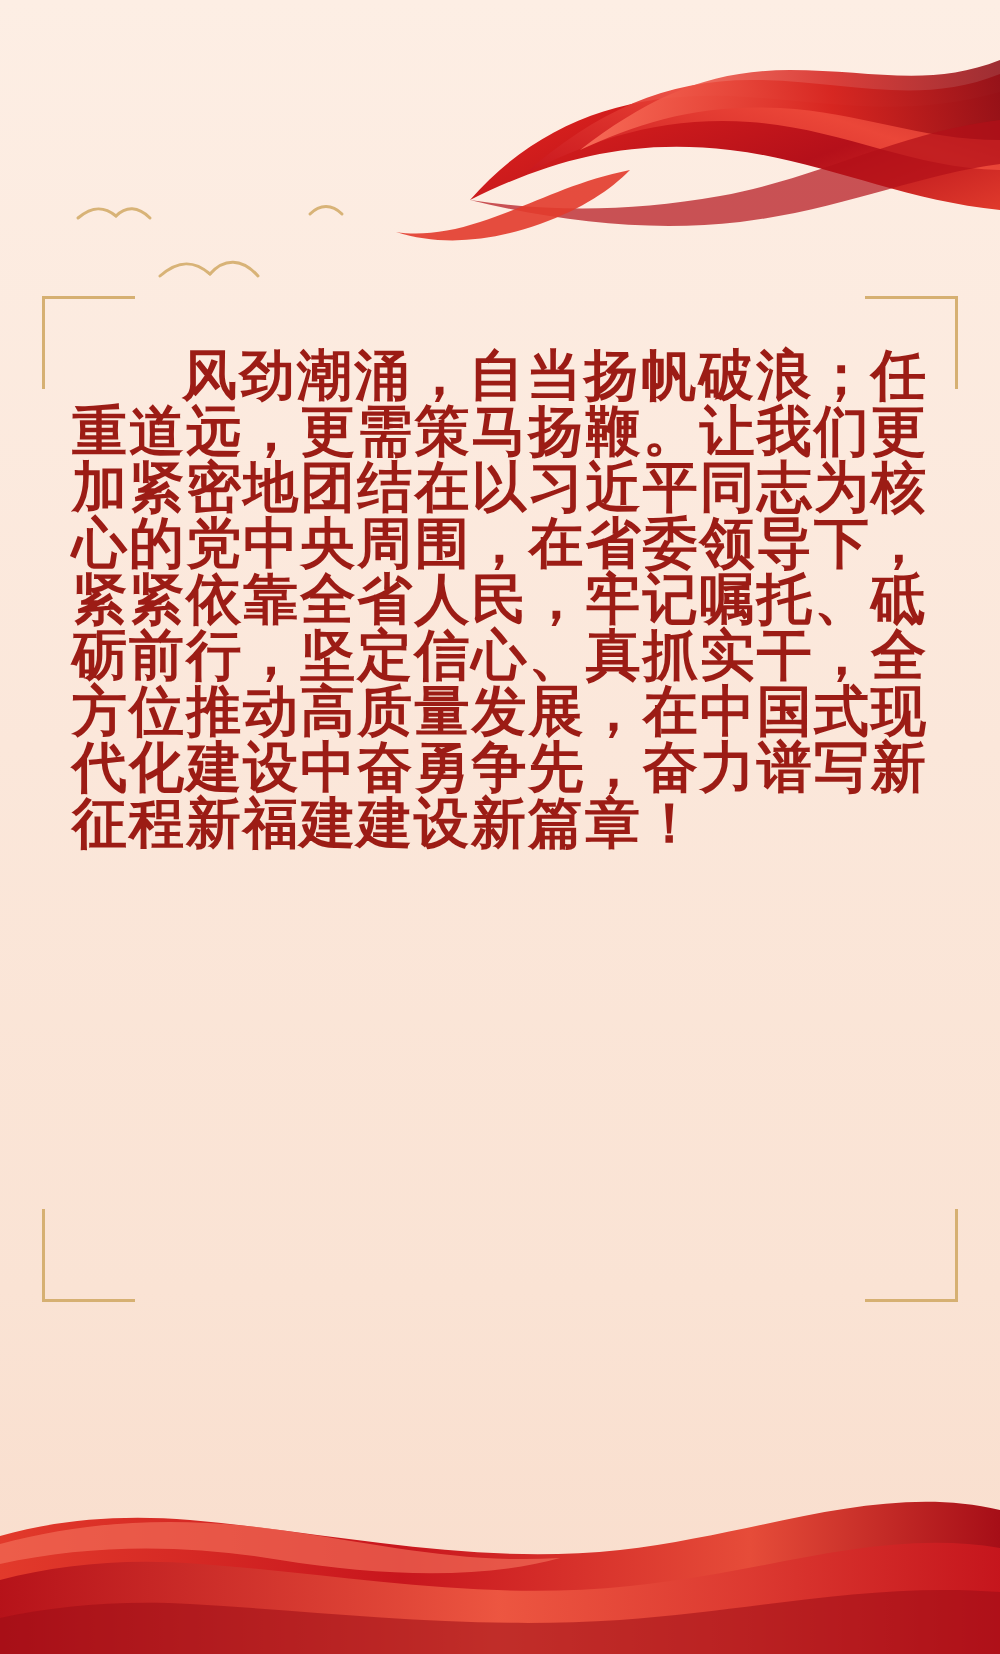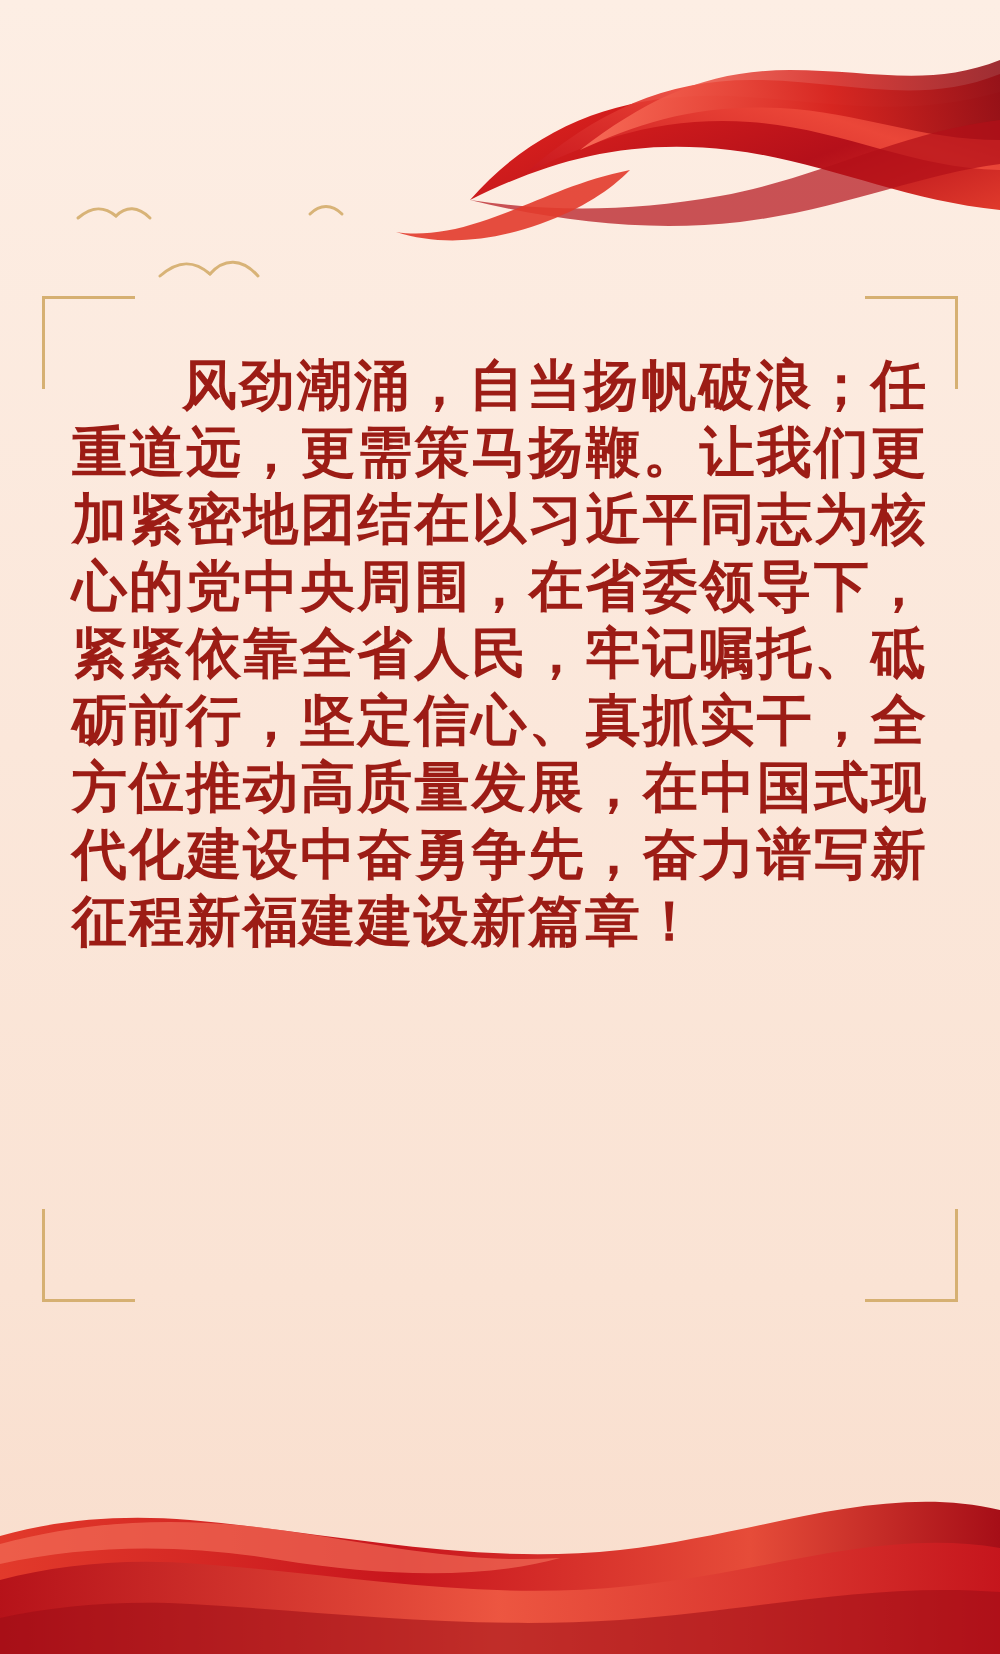--- a/index.html
+++ b/index.html
@@ -65,23 +65,23 @@
   .frame-corner.tr { top: 296px; right: 42px; border-top-width: 3px; border-right-width: 3px; }
   .frame-corner.bl { bottom: 352px; left: 42px;  border-bottom-width: 3px; border-left-width: 3px; }
   .frame-corner.br { bottom: 352px; right: 42px; border-bottom-width: 3px; border-right-width: 3px; }
 
   
   .body-text {
     position: absolute;
     top: 352px;
     left: 72px;
     width: 856px;
-    font-family: Liberation Sans, sans-serif;
+    font-family: Liberation Mono, monospace;
     font-size: 55px;
-    line-height: 67px;
+    line-height: 56px;
     letter-spacing: 2px;
     color: #9c1c15;
     font-weight: 700;
     text-indent: 110px;
     text-align: justify;
     text-justify: inter-character;
     white-space: pre-wrap;
   }
 </style>
 </head>

